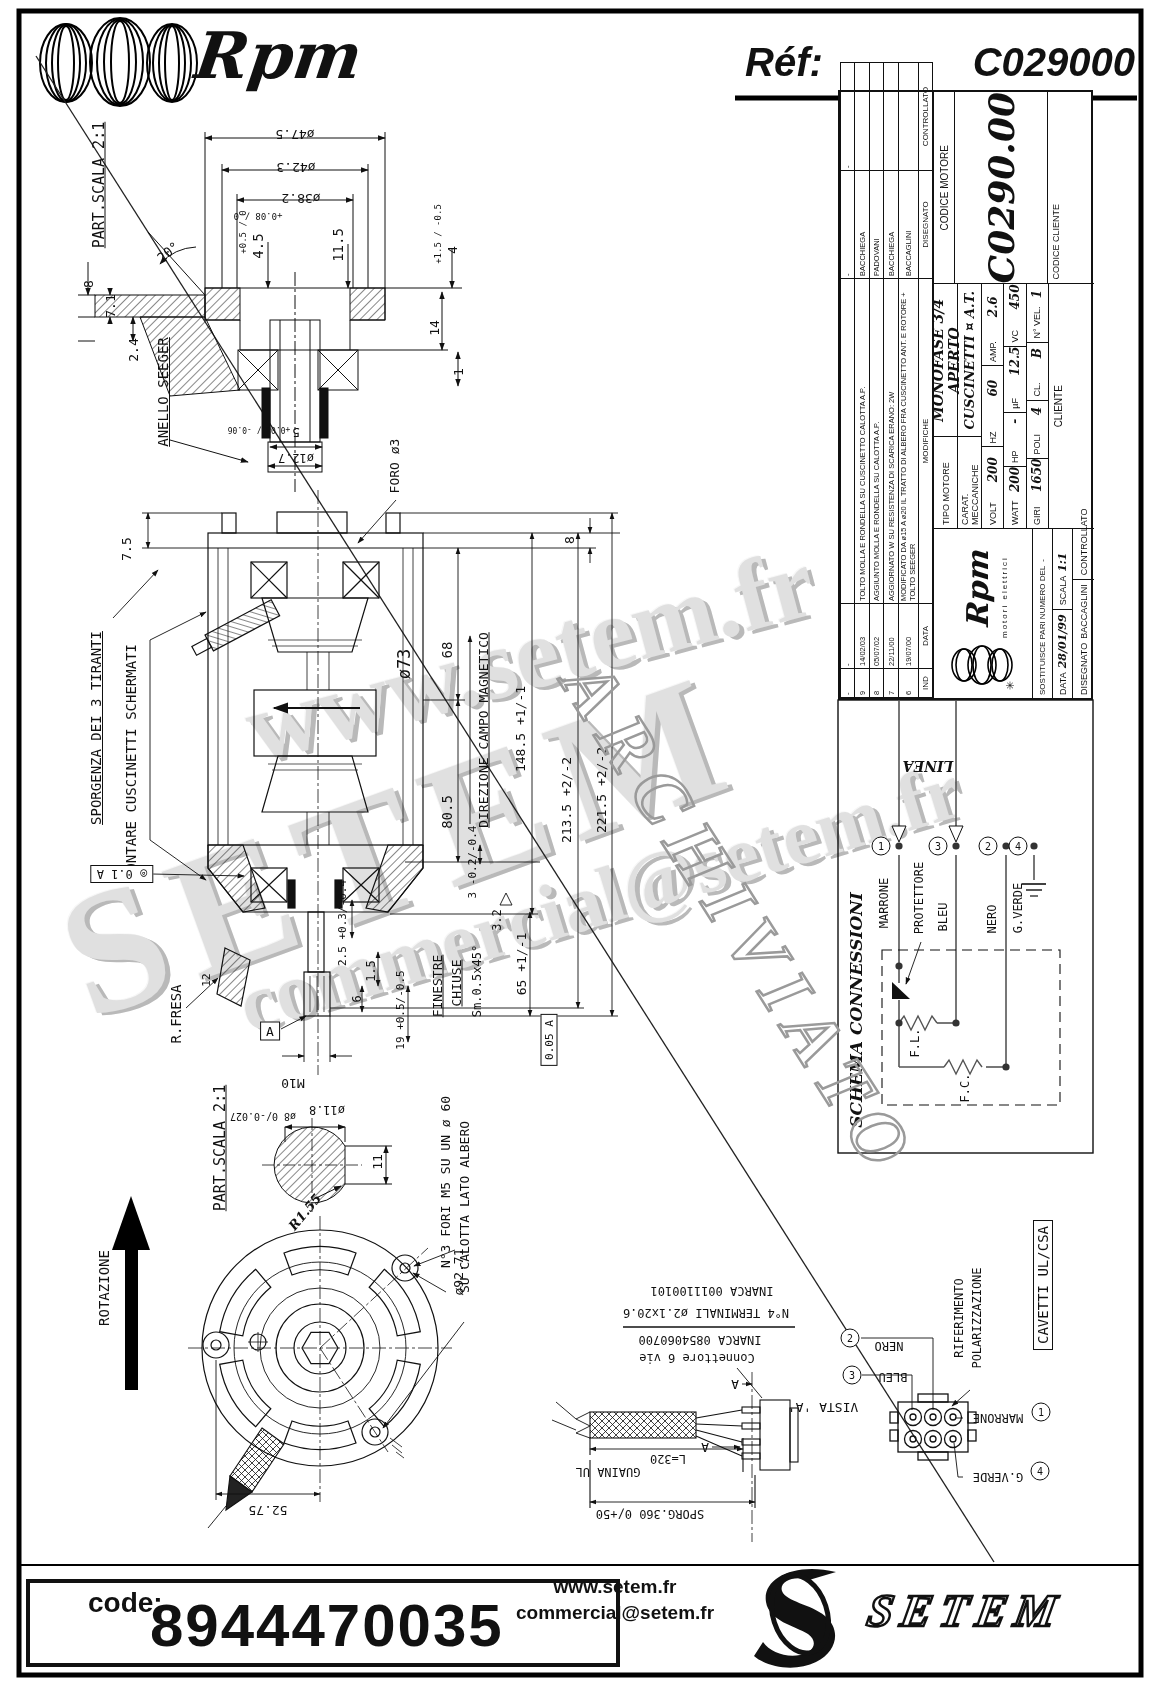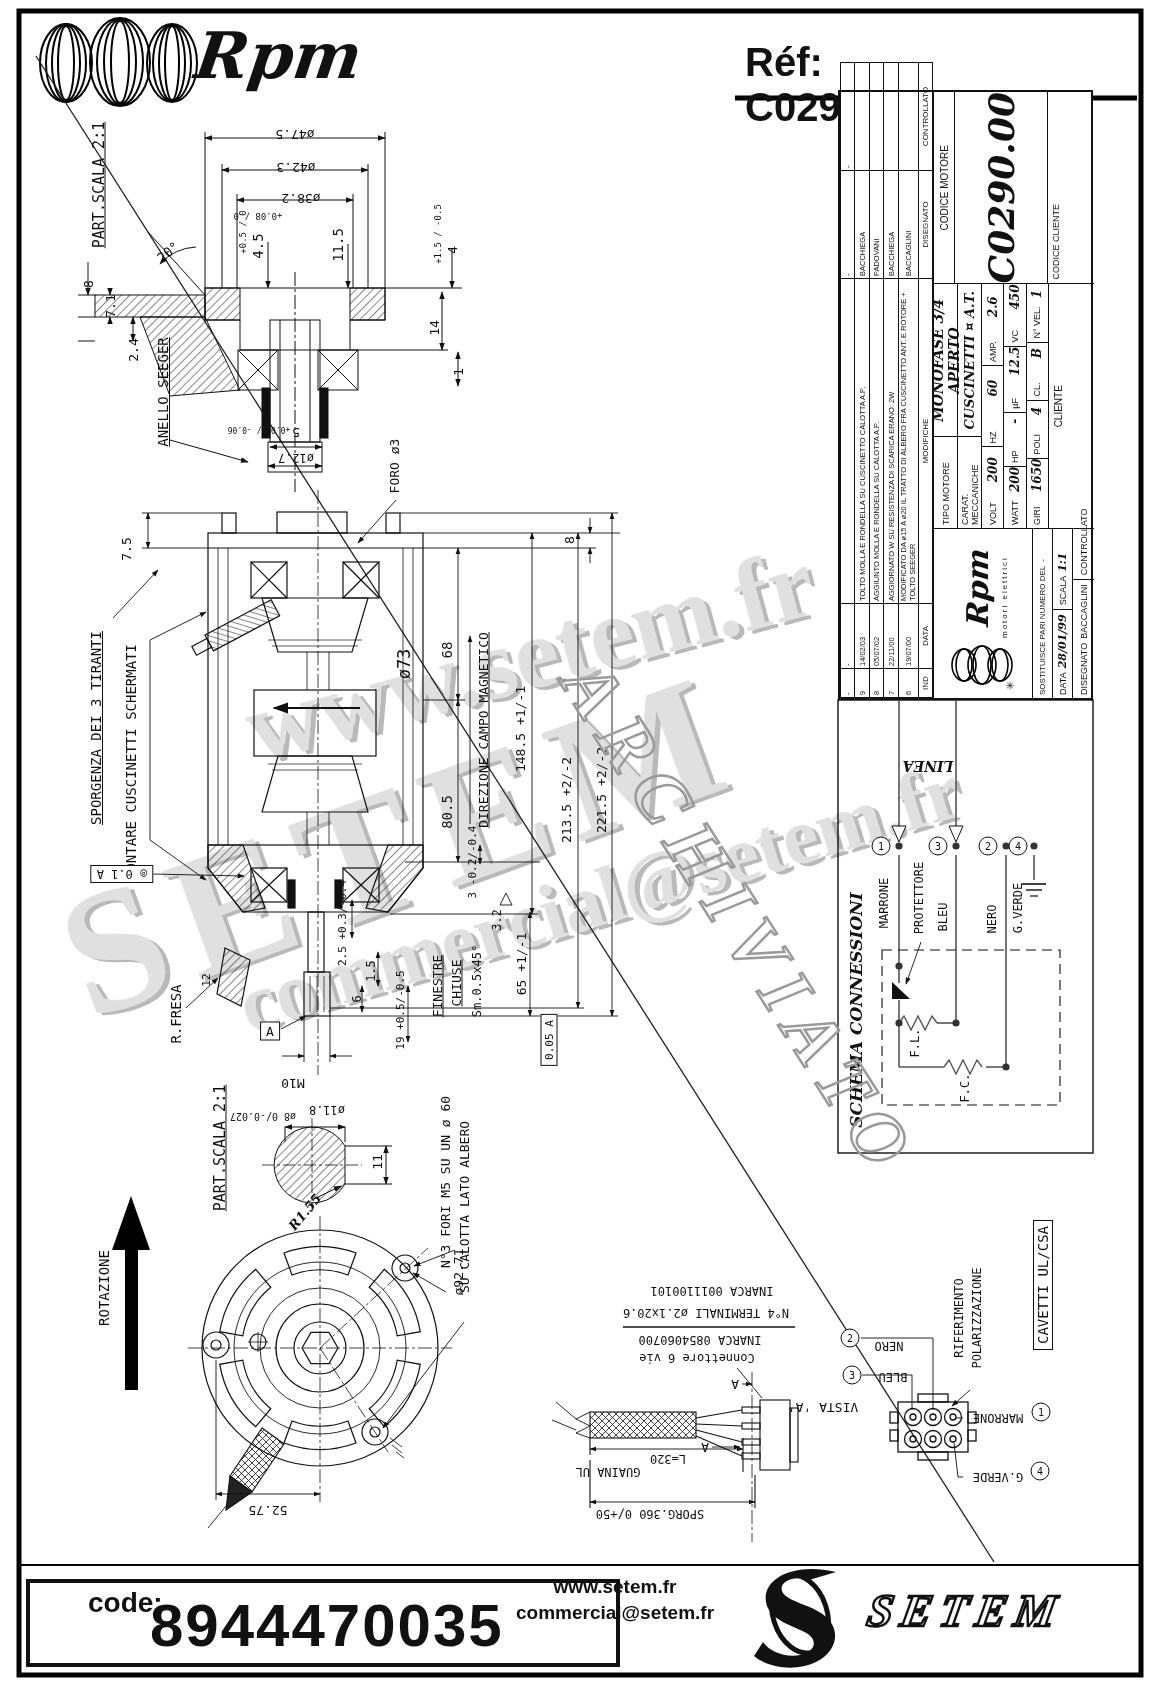--- a/index.html
+++ b/index.html
@@ -13,22 +13,22 @@
   #wm2{left:400px;top:845px;font-size:175px;letter-spacing:18px;transform:translate(-50%,-50%) rotate(-20deg);}
   #wm3{left:600px;top:898px;font-size:80px;transform:translate(-50%,-50%) rotate(-17deg);}
   #archiviato{position:absolute;z-index:4;left:740px;top:920px;font-size:74px;letter-spacing:14px;
       font-family:"Liberation Serif",serif;font-style:italic;font-weight:bold;color:transparent;
       -webkit-text-stroke:2.5px #9a9a9a;transform:translate(-50%,-50%) rotate(57.5deg);
       white-space:nowrap;pointer-events:none;}
   
   #brand{position:absolute;left:196px;top:18px;z-index:3;font-family:"DejaVu Serif",serif;
       font-style:italic;font-weight:bold;font-size:64px;transform:skewX(-8deg);}
   #refblock{position:absolute;left:745px;top:40px;width:390px;z-index:3;
-      font-family:"Liberation Sans",sans-serif;font-weight:bold;font-size:40px;
-      display:flex;justify-content:space-between;flex-direction:column;}
+      font-family:"Liberation Sans",sans-serif;font-style:italic;font-weight:bold;font-size:40px;
+      display:flex;justify-content:space-between;}
   
   #labels{position:absolute;left:0;top:0;width:100%;height:100%;z-index:3;}
   .lab{position:absolute;white-space:nowrap;line-height:1;transform-origin:center;}
   .lab.ul{text-decoration:underline;}
   .lab.it{font-family:"DejaVu Serif",serif;font-style:italic;font-weight:bold;}
   .lab.box{border:1.6px solid #111;padding:2px 5px;background:#fff;}
   .lab.circle{border:1.4px solid #111;border-radius:50%;width:17px;height:17px;
       display:flex;align-items:center;justify-content:center;background:#fff;}
   
   #cartridge{position:absolute;left:838px;top:90px;width:610px;height:255px;z-index:3;

